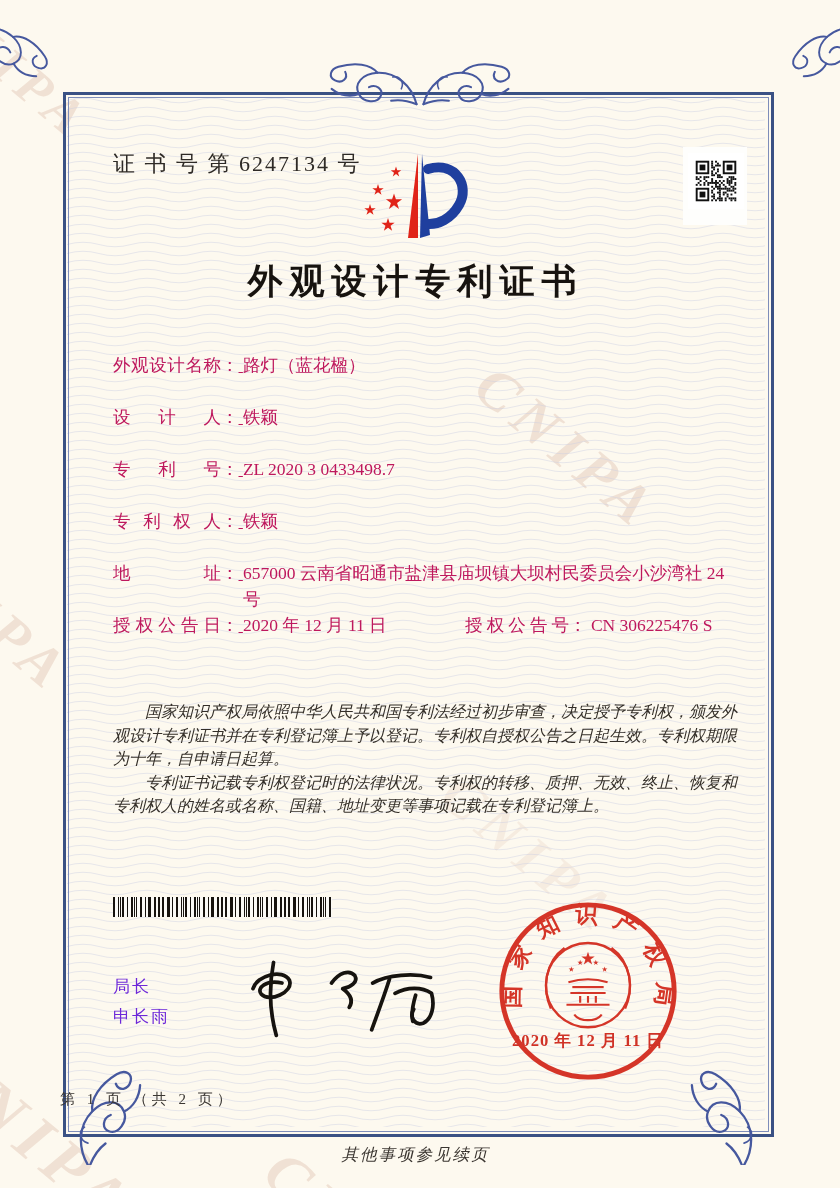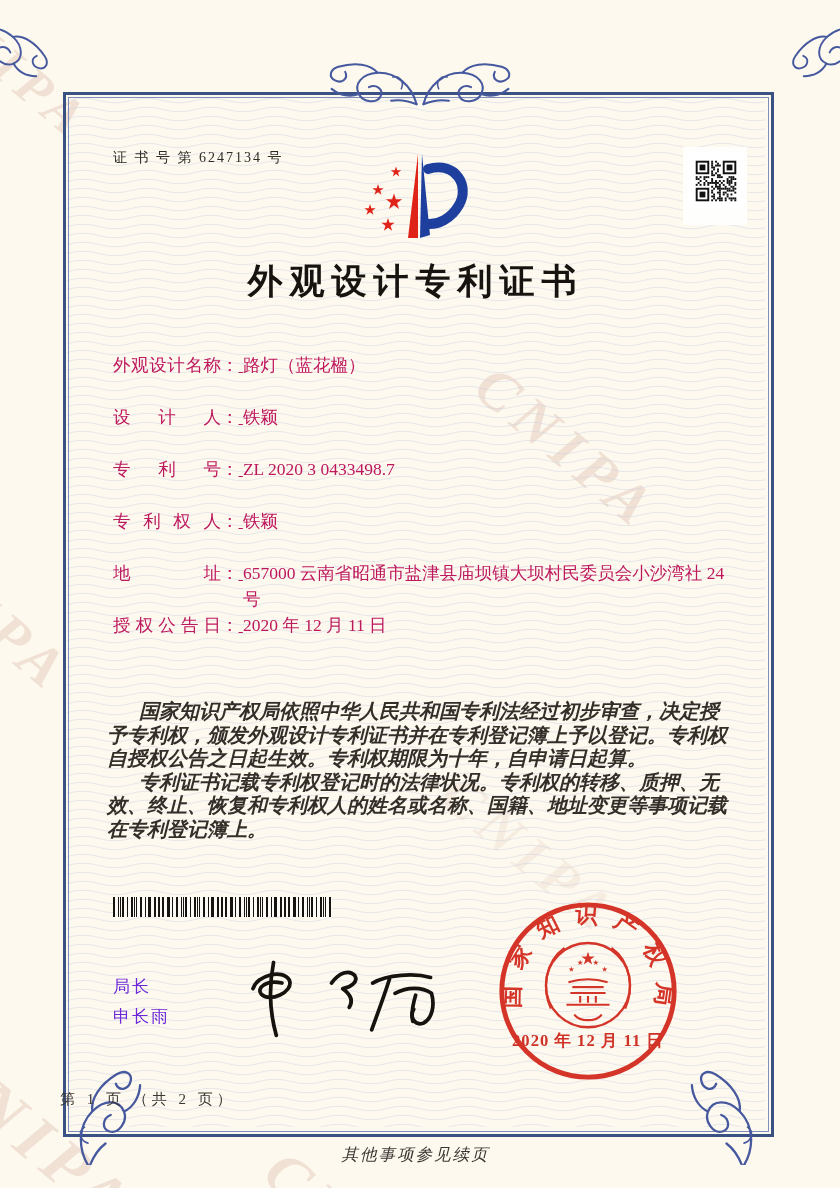--- a/index.html
+++ b/index.html
@@ -14,40 +14,40 @@
 
   
   .frame{position:absolute;left:63px;top:92px;width:705px;height:1039px;border:3.5px solid #3a5184;z-index:2;}
   .frame-inner{position:absolute;left:2px;top:2px;right:2px;bottom:2px;border:1.3px solid #7e8dba;}
   .waves{position:absolute;left:67px;top:96px;z-index:1;}
 
   .ornament{z-index:3;}
 
   .content{position:absolute;left:0;top:0;width:840px;height:1188px;z-index:4;}
 
-  .cert-no{left:113px;top:149px;font-size:14px;letter-spacing:2px;color:#2e2a26;}
+  .cert-no{left:113px;top:149px;font-size:22px;letter-spacing:2px;color:#2e2a26;}
 
   .logo{left:352px;top:146px;}
   .qr-card{left:683px;top:147px;width:64px;height:78px;background:#fefefc;}
   .qr{left:688px;top:153px;}
 
   .title{left:63px;top:258px;width:705px;text-align:center;font-size:35px;font-weight:700;
          letter-spacing:7px;color:#17130f;}
 
   .fields{left:113px;top:352px;width:627px;font-size:17.5px;color:#be185d;text-decoration:underline;}
   .f-row{line-height:26px;margin-bottom:26px;position:relative;}
   .f-row.addr{margin-bottom:0;}
   .f-label{display:inline-block;width:108px;text-align:justify;text-align-last:justify;vertical-align:top;}
   .f-colon{display:inline-block;vertical-align:top;}
   .f-value{display:inline-block;vertical-align:top;max-width:485px;}
   .grant-right{position:absolute;left:352px;top:0;white-space:nowrap;}
   .grant-right .f-label{width:104px;}
 
-  .paras{left:107px;top:700px;width:627px;font-size:20px;line-height:23.5px;color:#332e28;
-         font-style:italic;font-weight:bold;}
+  .paras{left:113px;top:700px;width:627px;font-size:16px;line-height:23.5px;color:#332e28;
+         font-style:italic;}
   .paras p{margin:0;text-indent:32px;}
 
   .barcode{left:113px;top:897px;width:219px;height:20px;background-color:#fbfaf6;
     background-image:
       repeating-linear-gradient(90deg,#17130e 0 2px,transparent 2px 5px,#17130e 5px 6px,transparent 6px 9px),
       repeating-linear-gradient(90deg,#17130e 0 1px,transparent 1px 7px);}
 
   .signer{left:113px;top:972px;font-family:"Liberation Sans","DejaVu Sans",sans-serif;
           font-size:17px;line-height:30px;letter-spacing:2px;color:#6d28d9;}
   .signature{left:238px;top:948px;}
@@ -295,20 +295,24 @@
       </div>
       <div class="f-row addr">
         <span class="f-label">地址</span><span class="f-colon">：</span>
         <span class="f-value">657000 云南省昭通市盐津县庙坝镇大坝村民委员会小沙湾社 24 号</span>
       </div>
       <div class="f-row">
         <span>
           <span class="f-label">授权公告日</span><span class="f-colon">：</span>
           <span class="f-value">2020 年 12 月 11 日</span>
         </span>
+        <span class="grant-right">
+          <span class="f-label">授权公告号</span><span class="f-colon">：</span>
+          <span class="f-value">CN 306225476 S</span>
+        </span>
       </div>
     </div>
 
     <div class="abs paras">
       <p>国家知识产权局依照中华人民共和国专利法经过初步审查，决定授予专利权，颁发外观设计专利证书并在专利登记簿上予以登记。专利权自授权公告之日起生效。专利权期限为十年，自申请日起算。</p>
       <p>专利证书记载专利权登记时的法律状况。专利权的转移、质押、无效、终止、恢复和专利权人的姓名或名称、国籍、地址变更等事项记载在专利登记簿上。</p>
     </div>
 
     <div class="abs barcode"></div>
 

